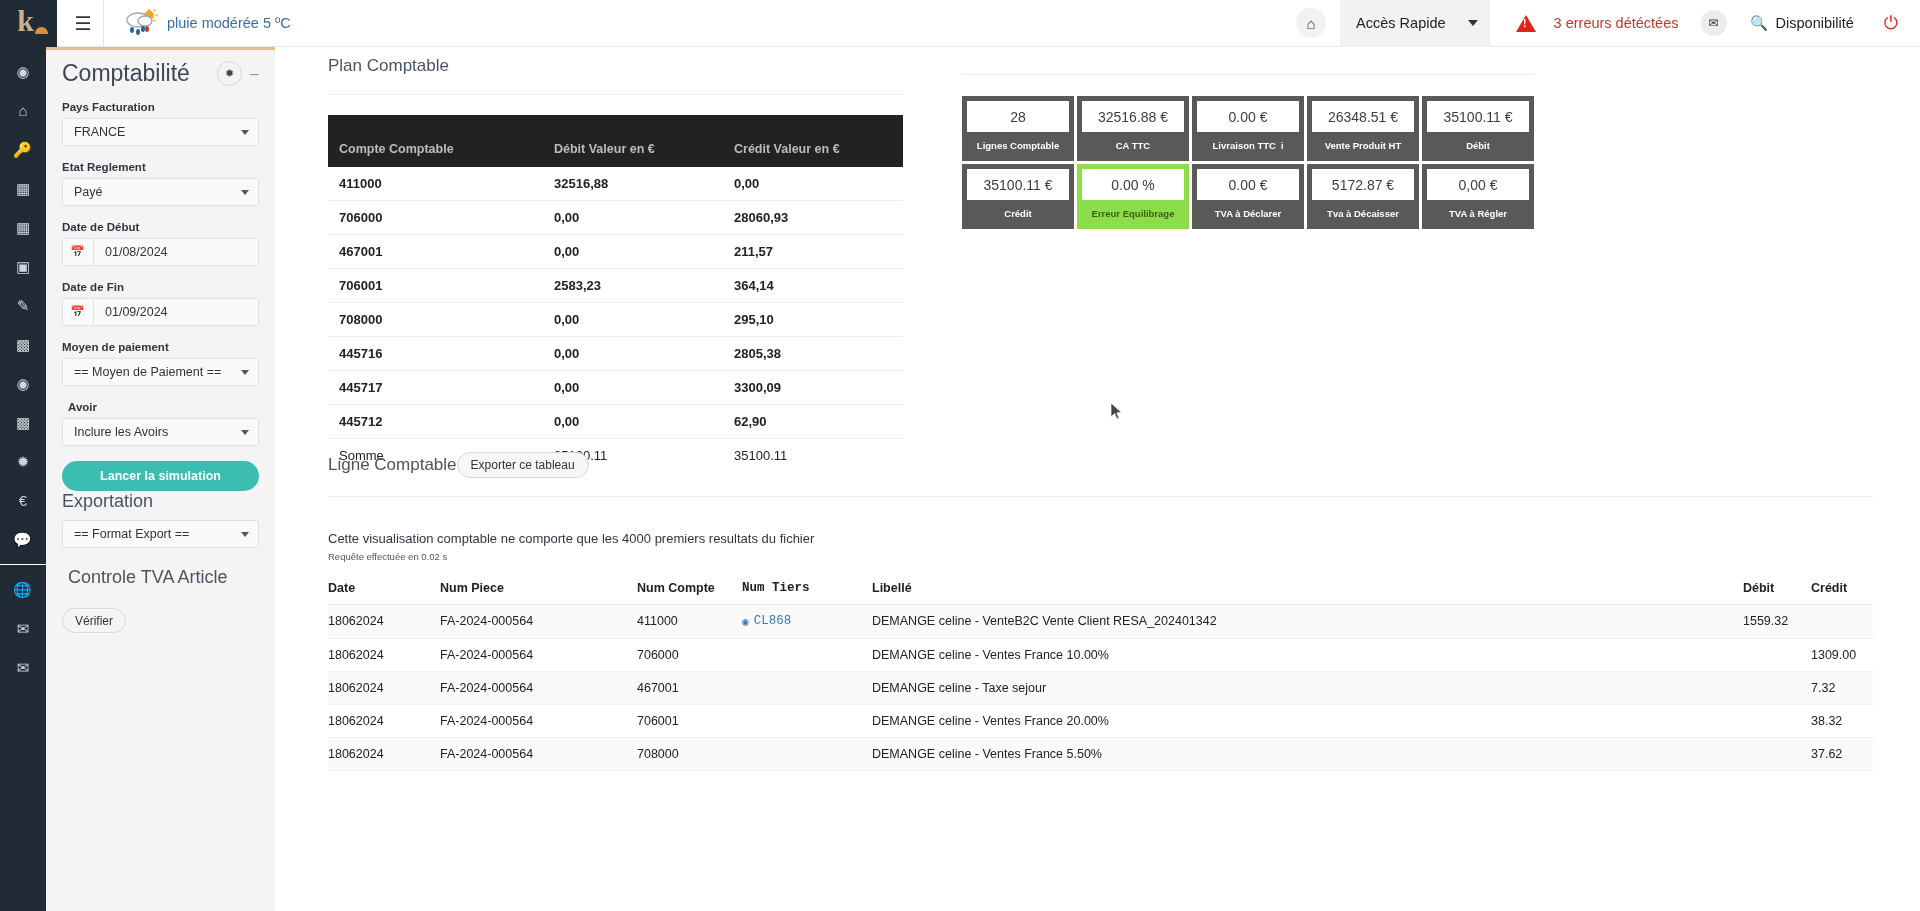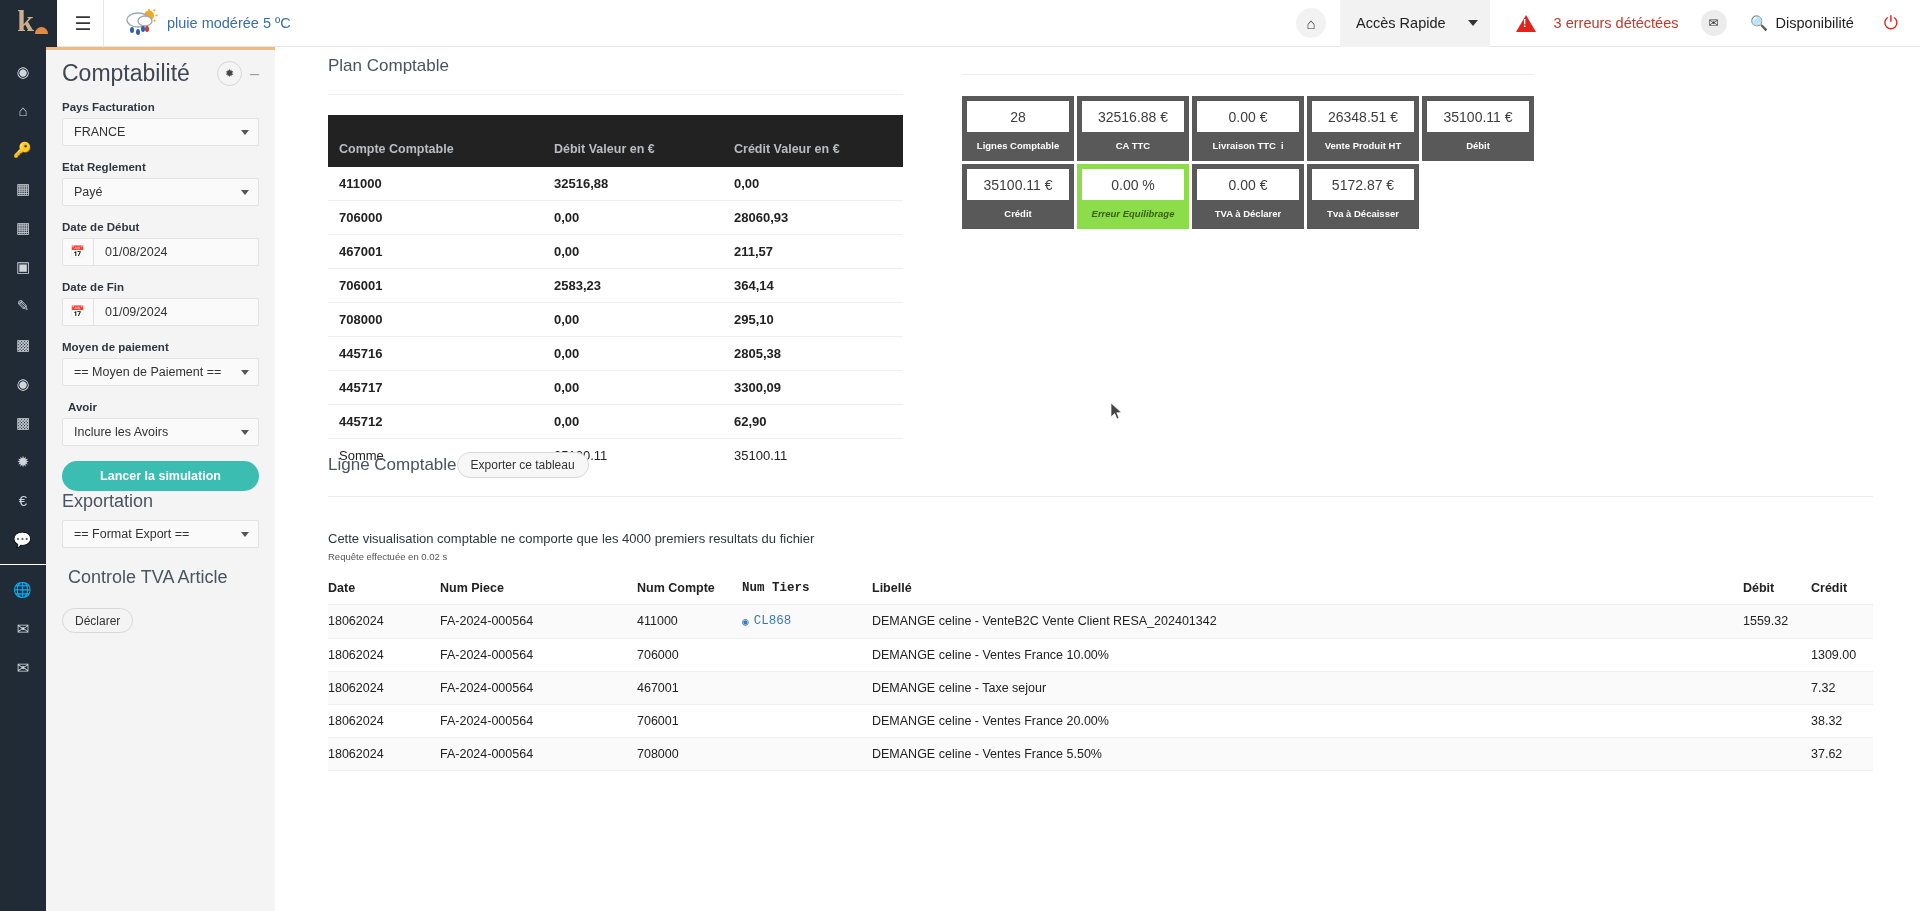--- a/index.html
+++ b/index.html
@@ -192,21 +192,21 @@
   }
   .card-val {
     background: #fff; height: 31px; display:flex;align-items:center;justify-content:center;
     font-size: 14px; color: #3d3d3d;
   }
   .card-lab {
     height: 21px; display:flex;align-items:center;justify-content:center; gap:5px;
     font-size: 9.5px; color: #fff; font-weight: 700; margin-top: 3px;
   }
   .card.green { background: #8ddd4a; }
-  .card.green .card-lab { color: #3b5e17; font-style: italic; }
+  .card.green .card-lab { color: #3b5e17; }
   .info-i { font-size: 9px; font-weight: 700; color: #fff; }
 
   
   .ligne-wrap { position: absolute; left: 53px; top: 405px; width: 1545px; }
   .ligne-head { display: flex; align-items: center; justify-content: flex-start; }
   .btn-export {
     height: 26px; padding: 0 13px; border-radius: 14px; border: 1px solid #d8d8d8;
     background: #f7f7f7; font-size: 12px; color: #333; cursor: pointer;
     display:inline-flex;align-items:center;
   }
@@ -356,21 +356,21 @@
 
   <button class="btn-sim">Lancer la simulation</button>
 
   <div class="panel-sub">Exportation</div>
   <div class="select-box">
     <span>== Format Export ==</span>
     <span class="caret2"></span>
   </div>
 
   <div class="panel-sub2">Controle TVA Article</div>
-  <button class="btn-verif">Déclarer</button>
+  <button class="btn-verif">Vérifier</button>
 </div>
 
 <div class="main">
 
   <div class="plan-wrap">
     <div class="sec-title">Plan Comptable</div>
     <div class="sec-rule"></div>
     <table class="ptable">
       <thead>
         <tr>
@@ -478,20 +478,26 @@
         <div class="card">
           <div class="card-val">0.00 €</div>
           <div class="card-lab">
             <span>TVA à Déclarer</span>
           </div>
         </div>
         <div class="card">
           <div class="card-val">5172.87 €</div>
           <div class="card-lab">
             <span>Tva à Décaisser</span>
+          </div>
+        </div>
+        <div class="card">
+          <div class="card-val">0,00 €</div>
+          <div class="card-lab">
+            <span>TVA à Régler</span>
           </div>
         </div>
       </div>
   </div>
 
   <div class="ligne-wrap">
     <div class="ligne-head">
       <div class="sec-title">Ligne Comptable</div>
       <button class="btn-export">Exporter ce tableau</button>
     </div>

